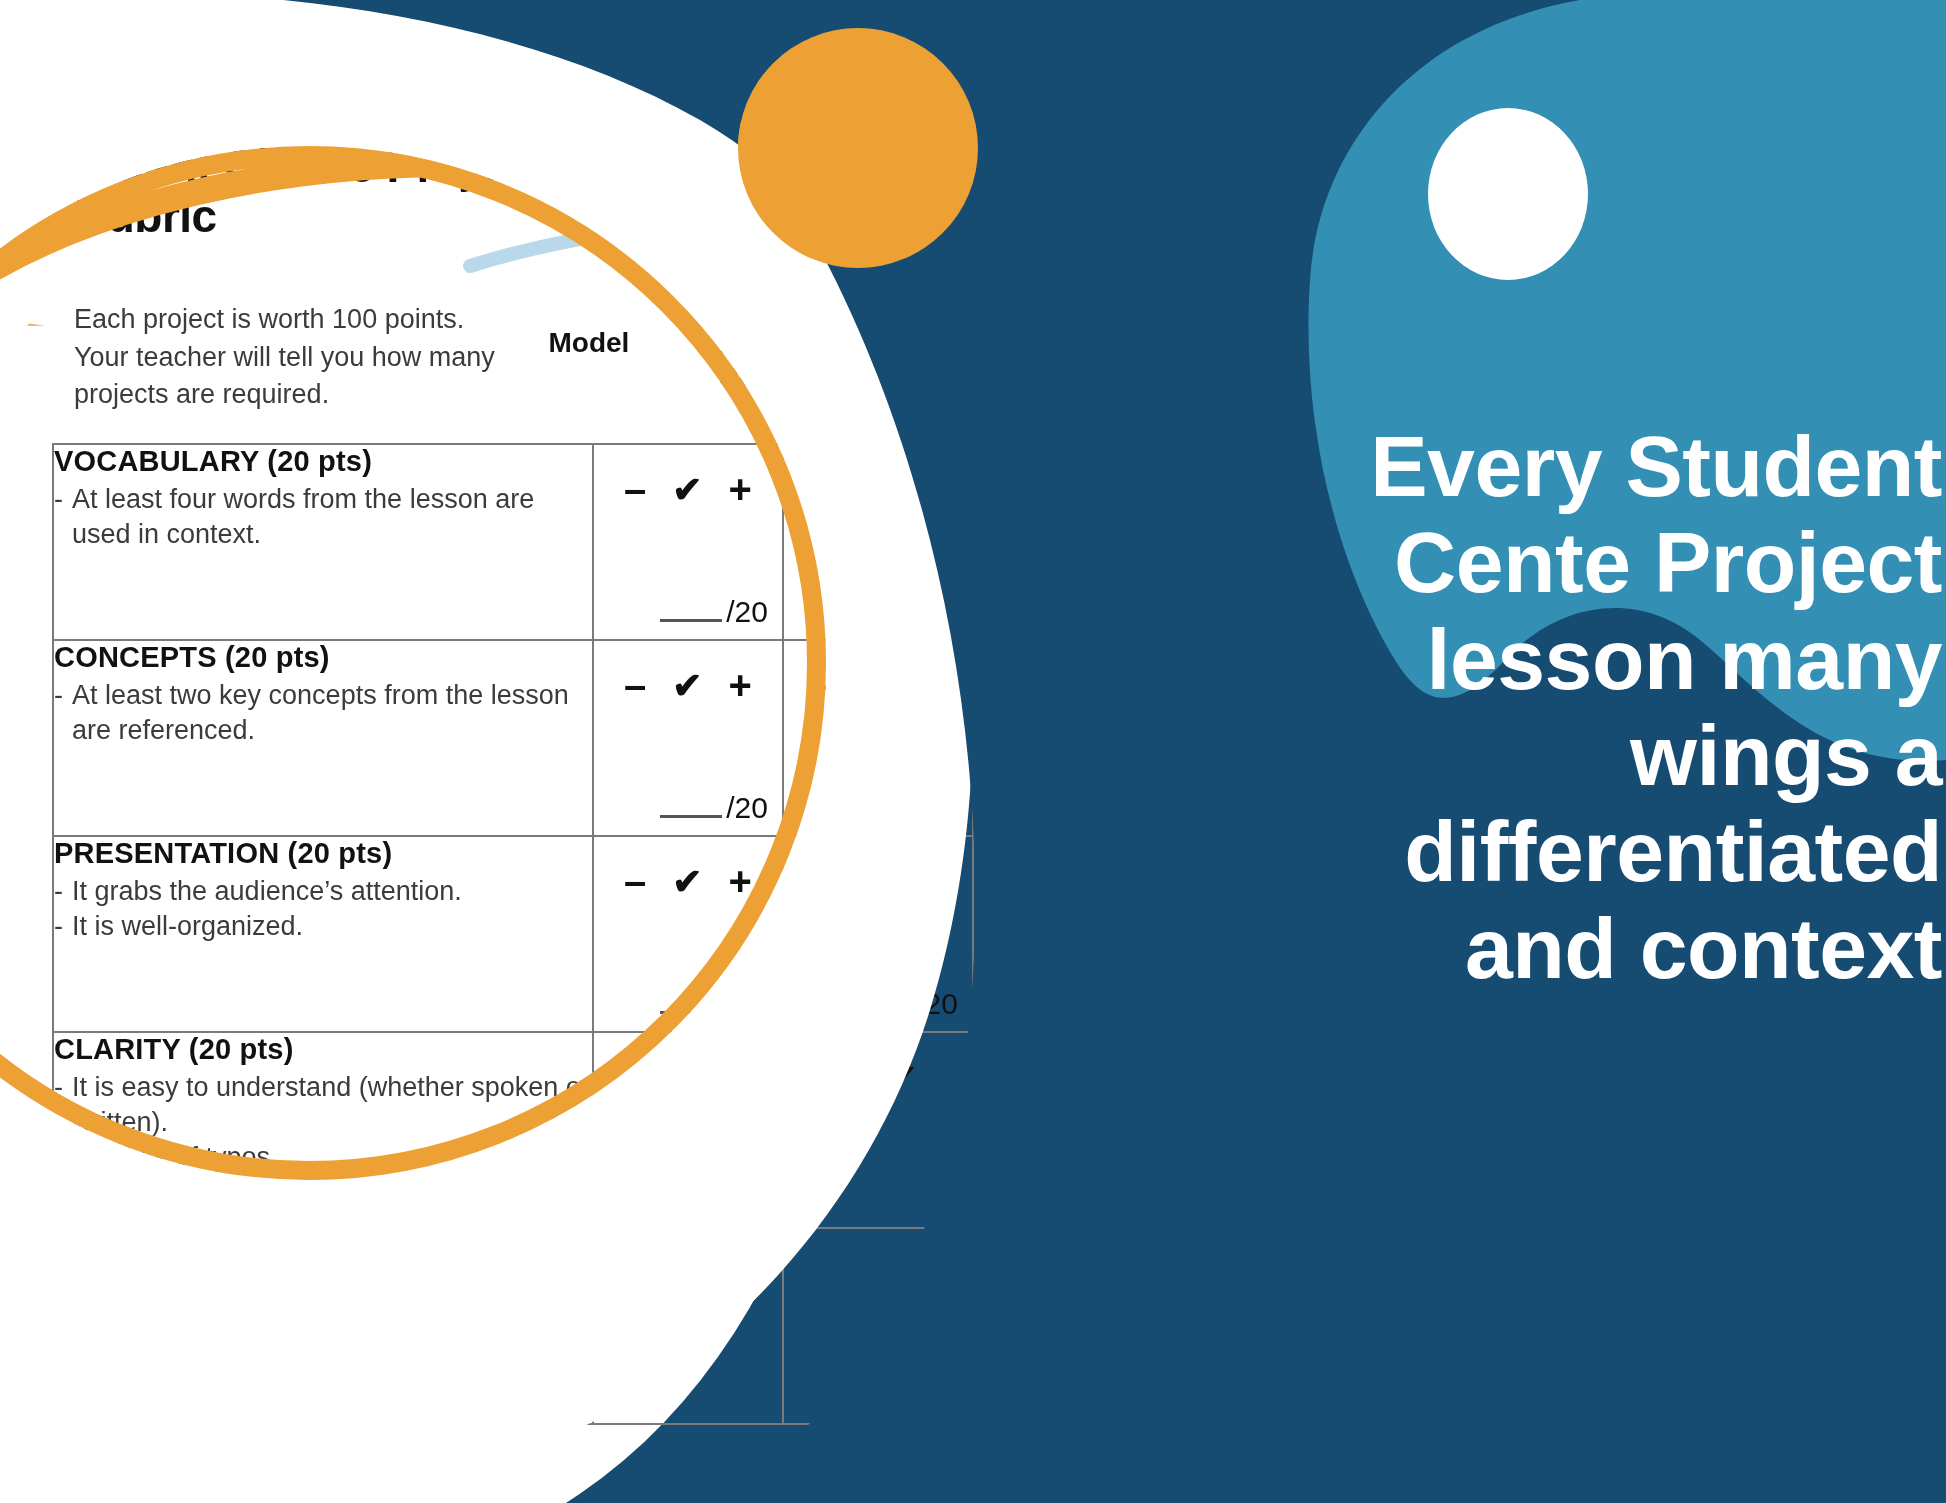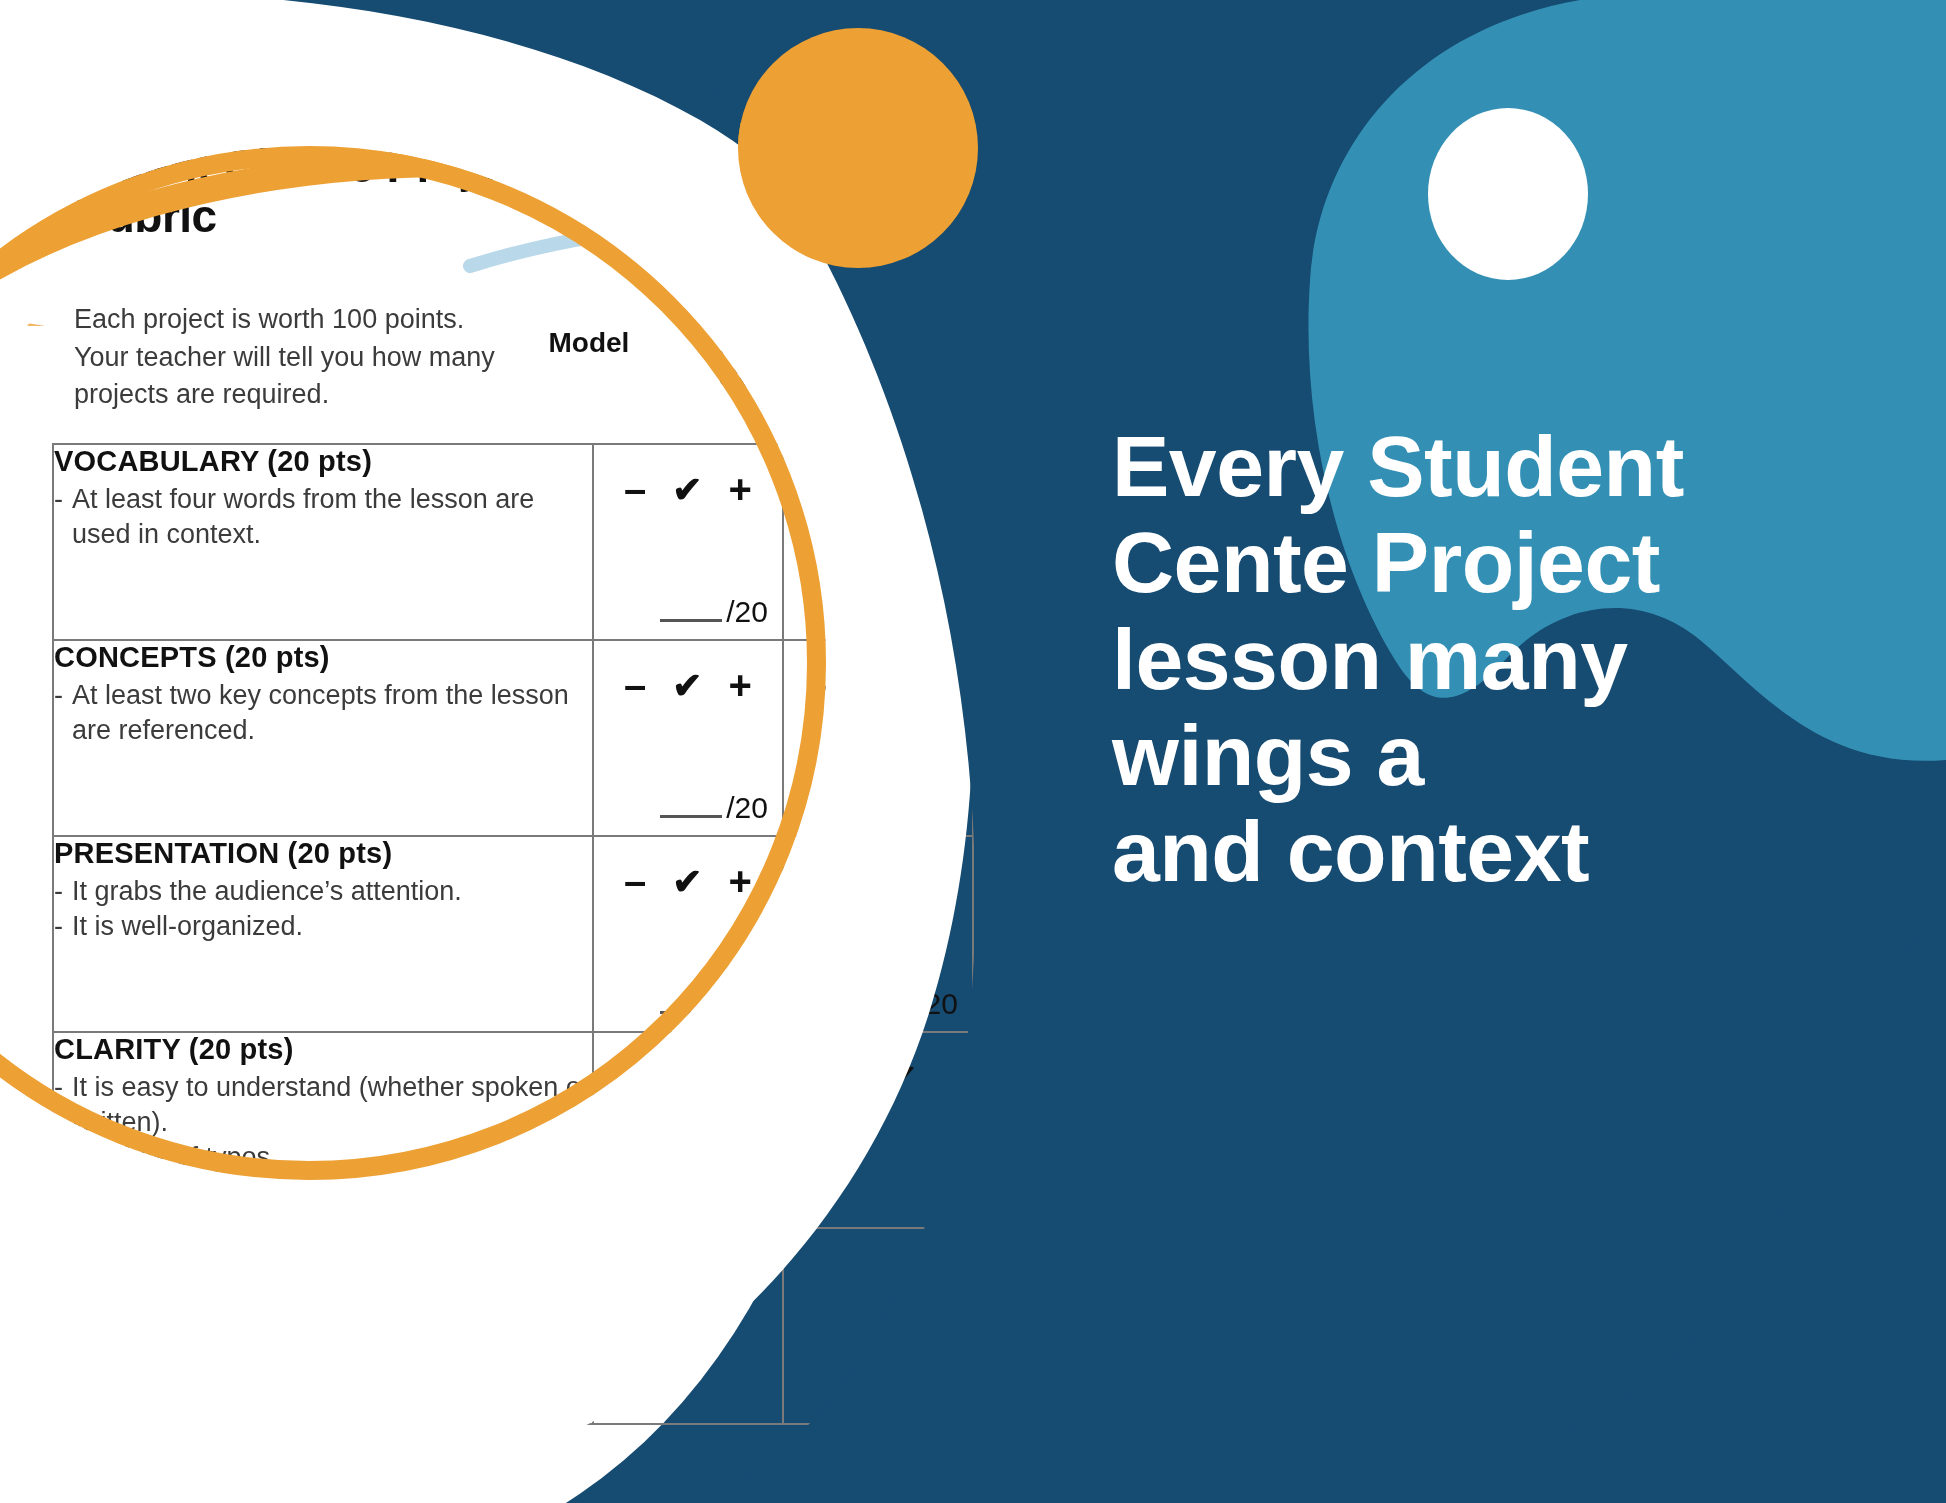--- a/index.html
+++ b/index.html
@@ -116,21 +116,21 @@
   .points {
     position:absolute; right:14px; bottom:10px;
     font-size:30px; color:#111; white-space:nowrap;
   }
   .blank { display:inline-block; width:62px; border-bottom:3px solid #555; height:20px; margin-right:4px; }
 
   
   .promo {
     position:absolute; left:1112px; top:418px; width:830px;
     z-index:50;
-    text-align:left;
+    text-align:right;
     color:#FFFFFF;
     font-size:86px;
     font-weight:bold;
     line-height:1.12;
     letter-spacing:-0.5px;
   }
   .promo .ln { display:block; }
 </style>
 </head>
 <body>
@@ -390,16 +390,17 @@
   </svg>
 
   <div class="orange-dot" style="z-index:37;"></div>
   <div class="white-dot" style="z-index:37;"></div>
 
   <div class="promo">
     <span class="ln">Every Student</span>
     <span class="ln">Cente Project</span>
     <span class="ln">lesson many</span>
     <span class="ln">wings a</span>
+    <span class="ln">differentiated</span>
     <span class="ln">and context</span>
   </div>
 
 </div>
 
 </body></html>

